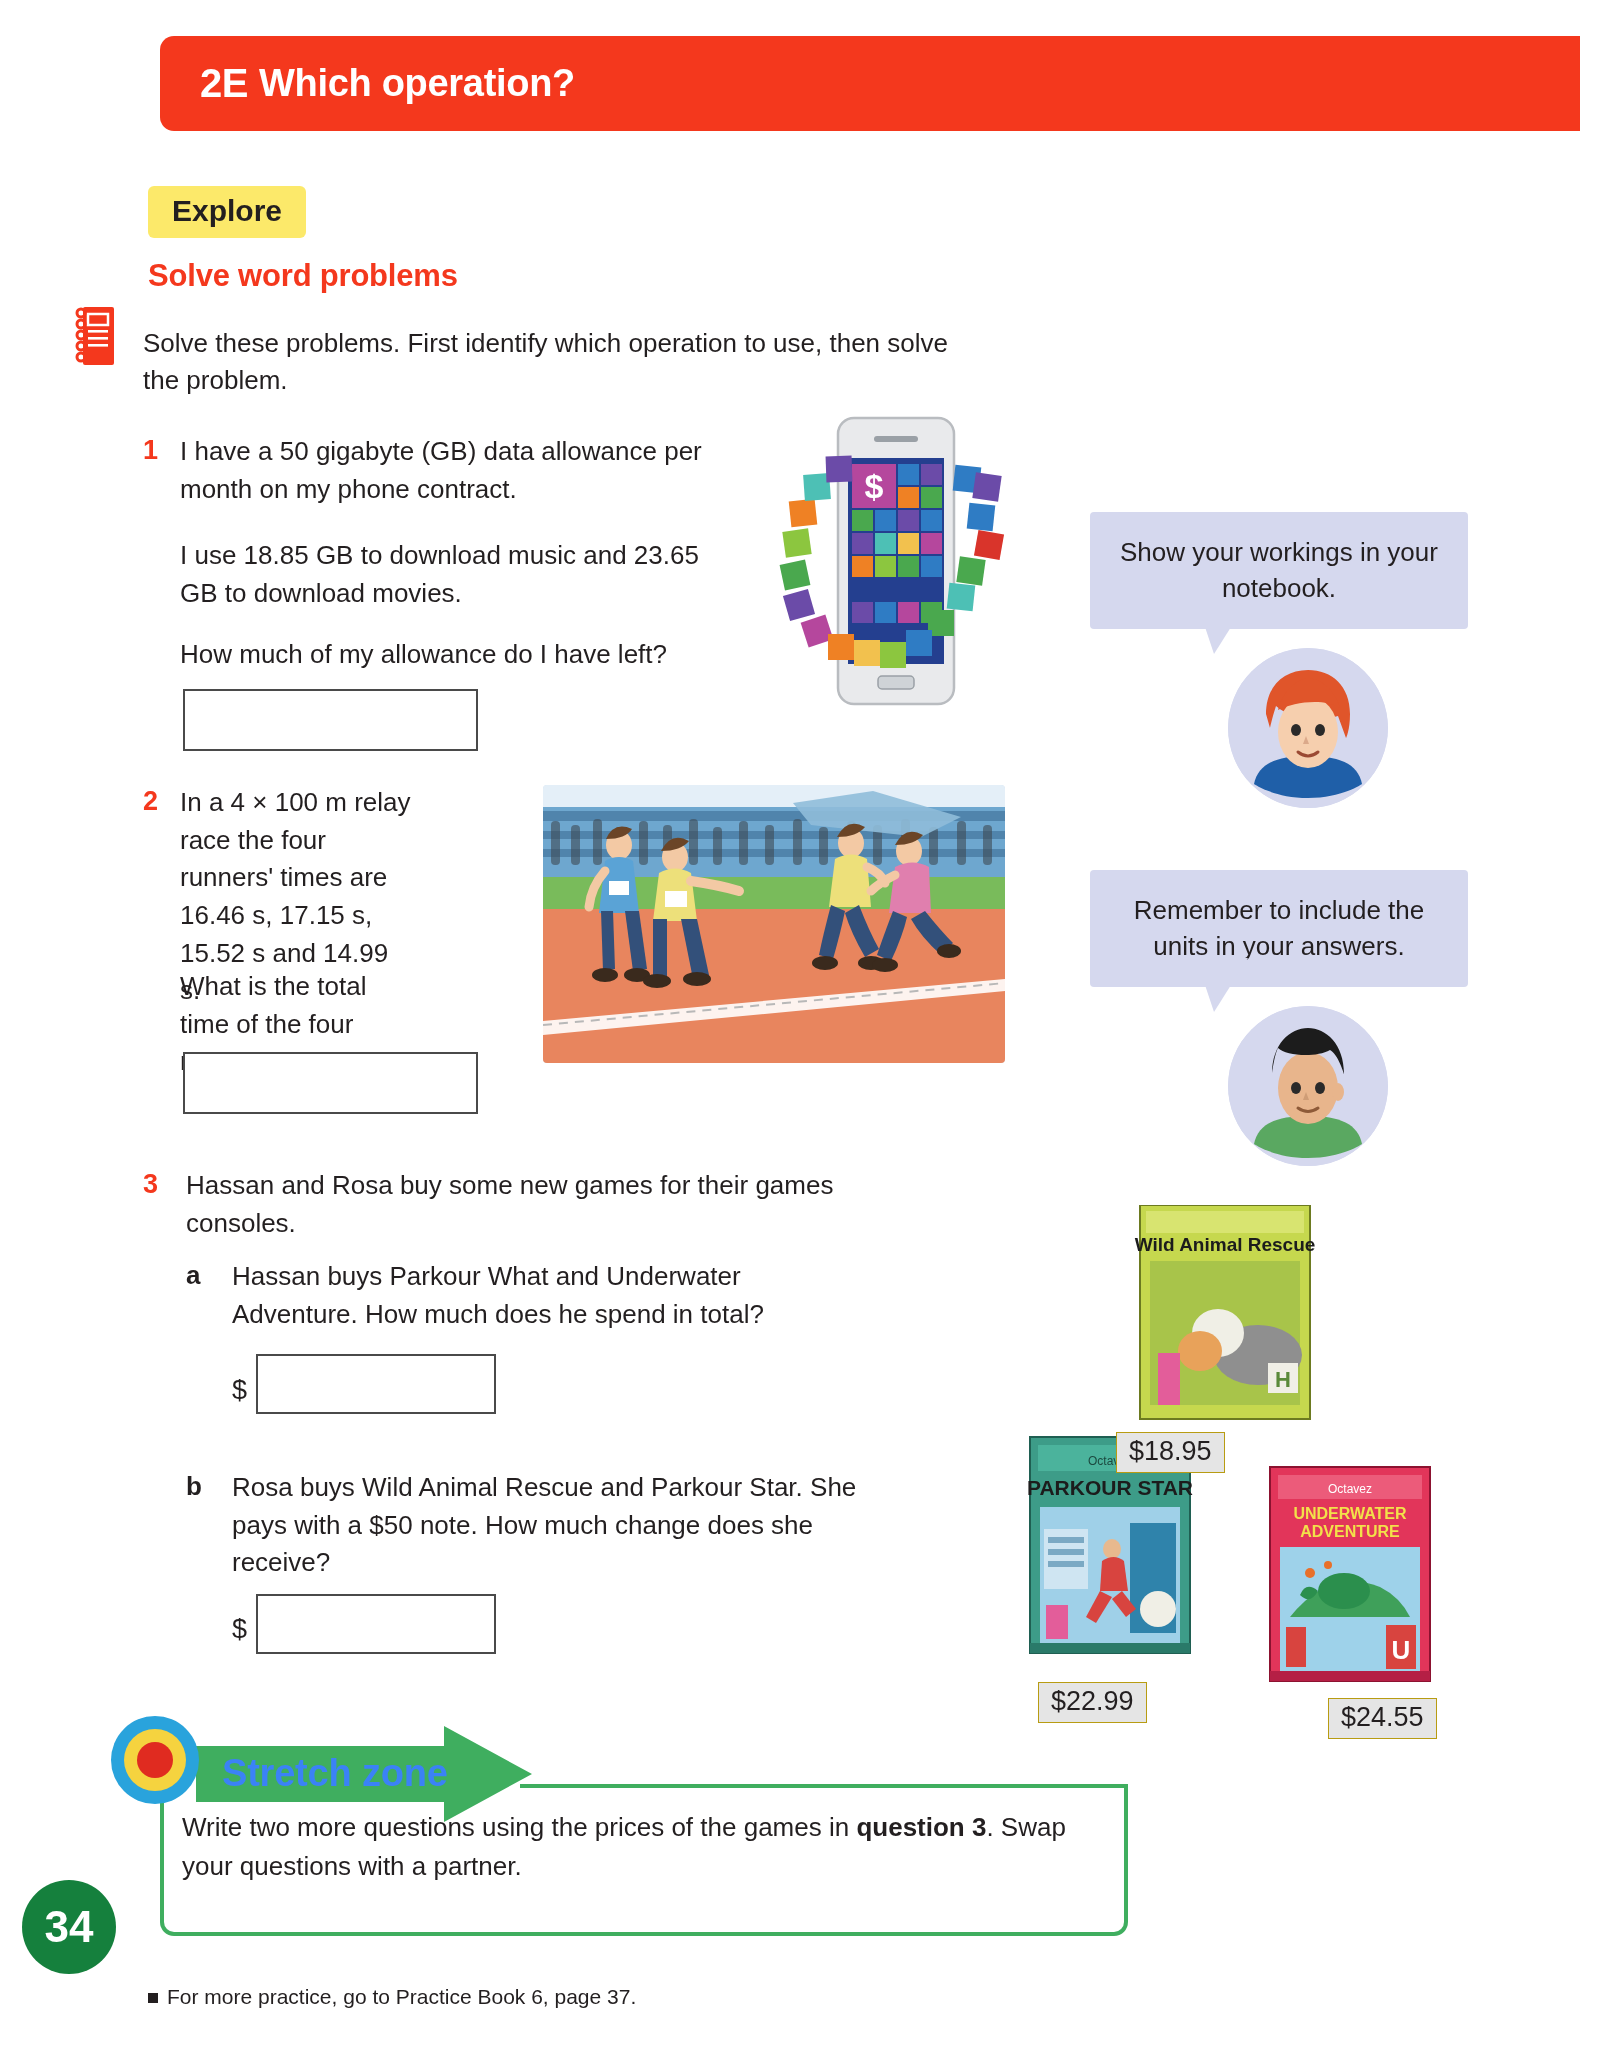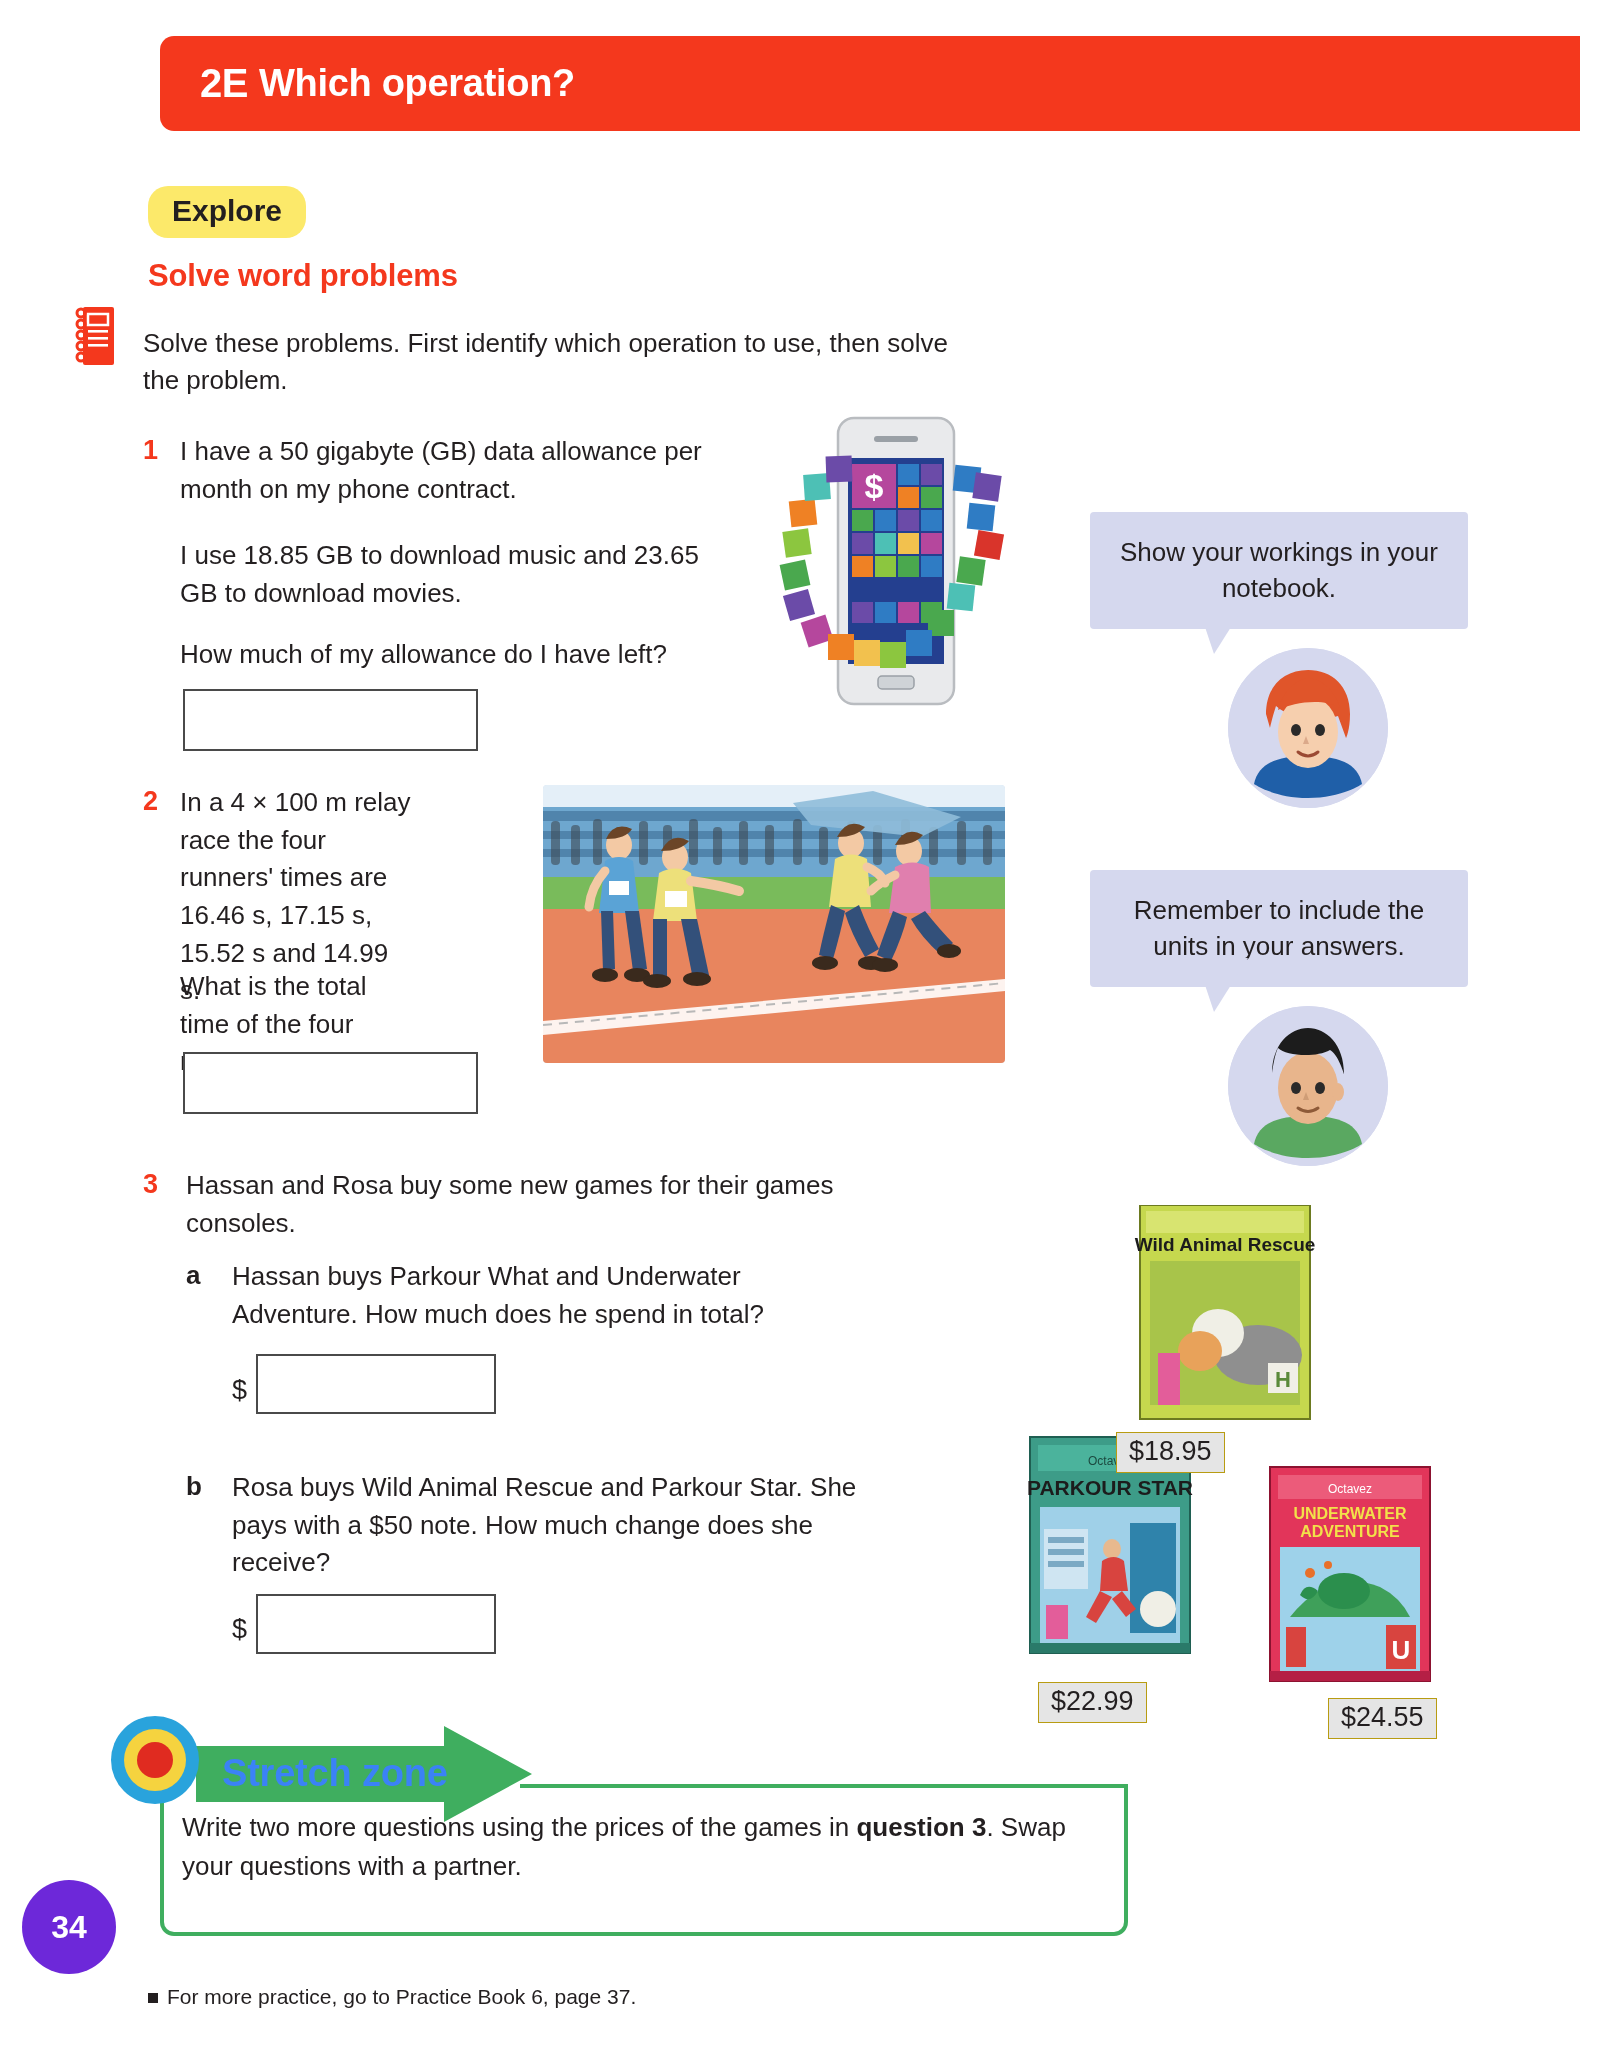--- a/index.html
+++ b/index.html
@@ -24,21 +24,21 @@
   }
   .header-code {
     color: #fff; font-size: 40px; font-weight: bold;
     letter-spacing: -0.5px; margin-right: 11px;
   }
   .header-title { color: #fff; font-size: 38px; font-weight: bold; letter-spacing: -0.3px; }
 
   
   .explore-pill {
     position: absolute; left: 148px; top: 186px;
-    background: #fce96a; border-radius: 20px;
+    background: #fce96a; border-radius: 6px;
     padding: 8px 24px 10px 24px;
     font-size: 30px; font-weight: bold; color: #231f20;
   }
 
   
   .section-heading {
     position: absolute; left: 148px; top: 258px;
     font-size: 31px; font-weight: bold; color: #f4381d;
     letter-spacing: -0.2px;
   }
@@ -128,22 +128,22 @@
   .stretch-text {
     position: absolute; left: 182px; top: 1808px; width: 930px;
     font-size: 26px; line-height: 1.5; color: #231f20;
   }
   .stretch-text b { font-weight: bold; }
 
   
   .page-number {
     position: absolute; left: 22px; top: 1880px;
     width: 94px; height: 94px; border-radius: 50%;
-    background: #6d28d9; color: #fff;
-    font-size: 32px; font-weight: bold;
+    background: #15803d; color: #fff;
+    font-size: 44px; font-weight: bold;
     display: flex; align-items: center; justify-content: center;
   }
 
   
   .footer-note {
     position: absolute; left: 148px; top: 1985px;
     font-size: 21px; color: #231f20;
   }
   .footer-sq {
     display: inline-block; width: 10px; height: 10px;

